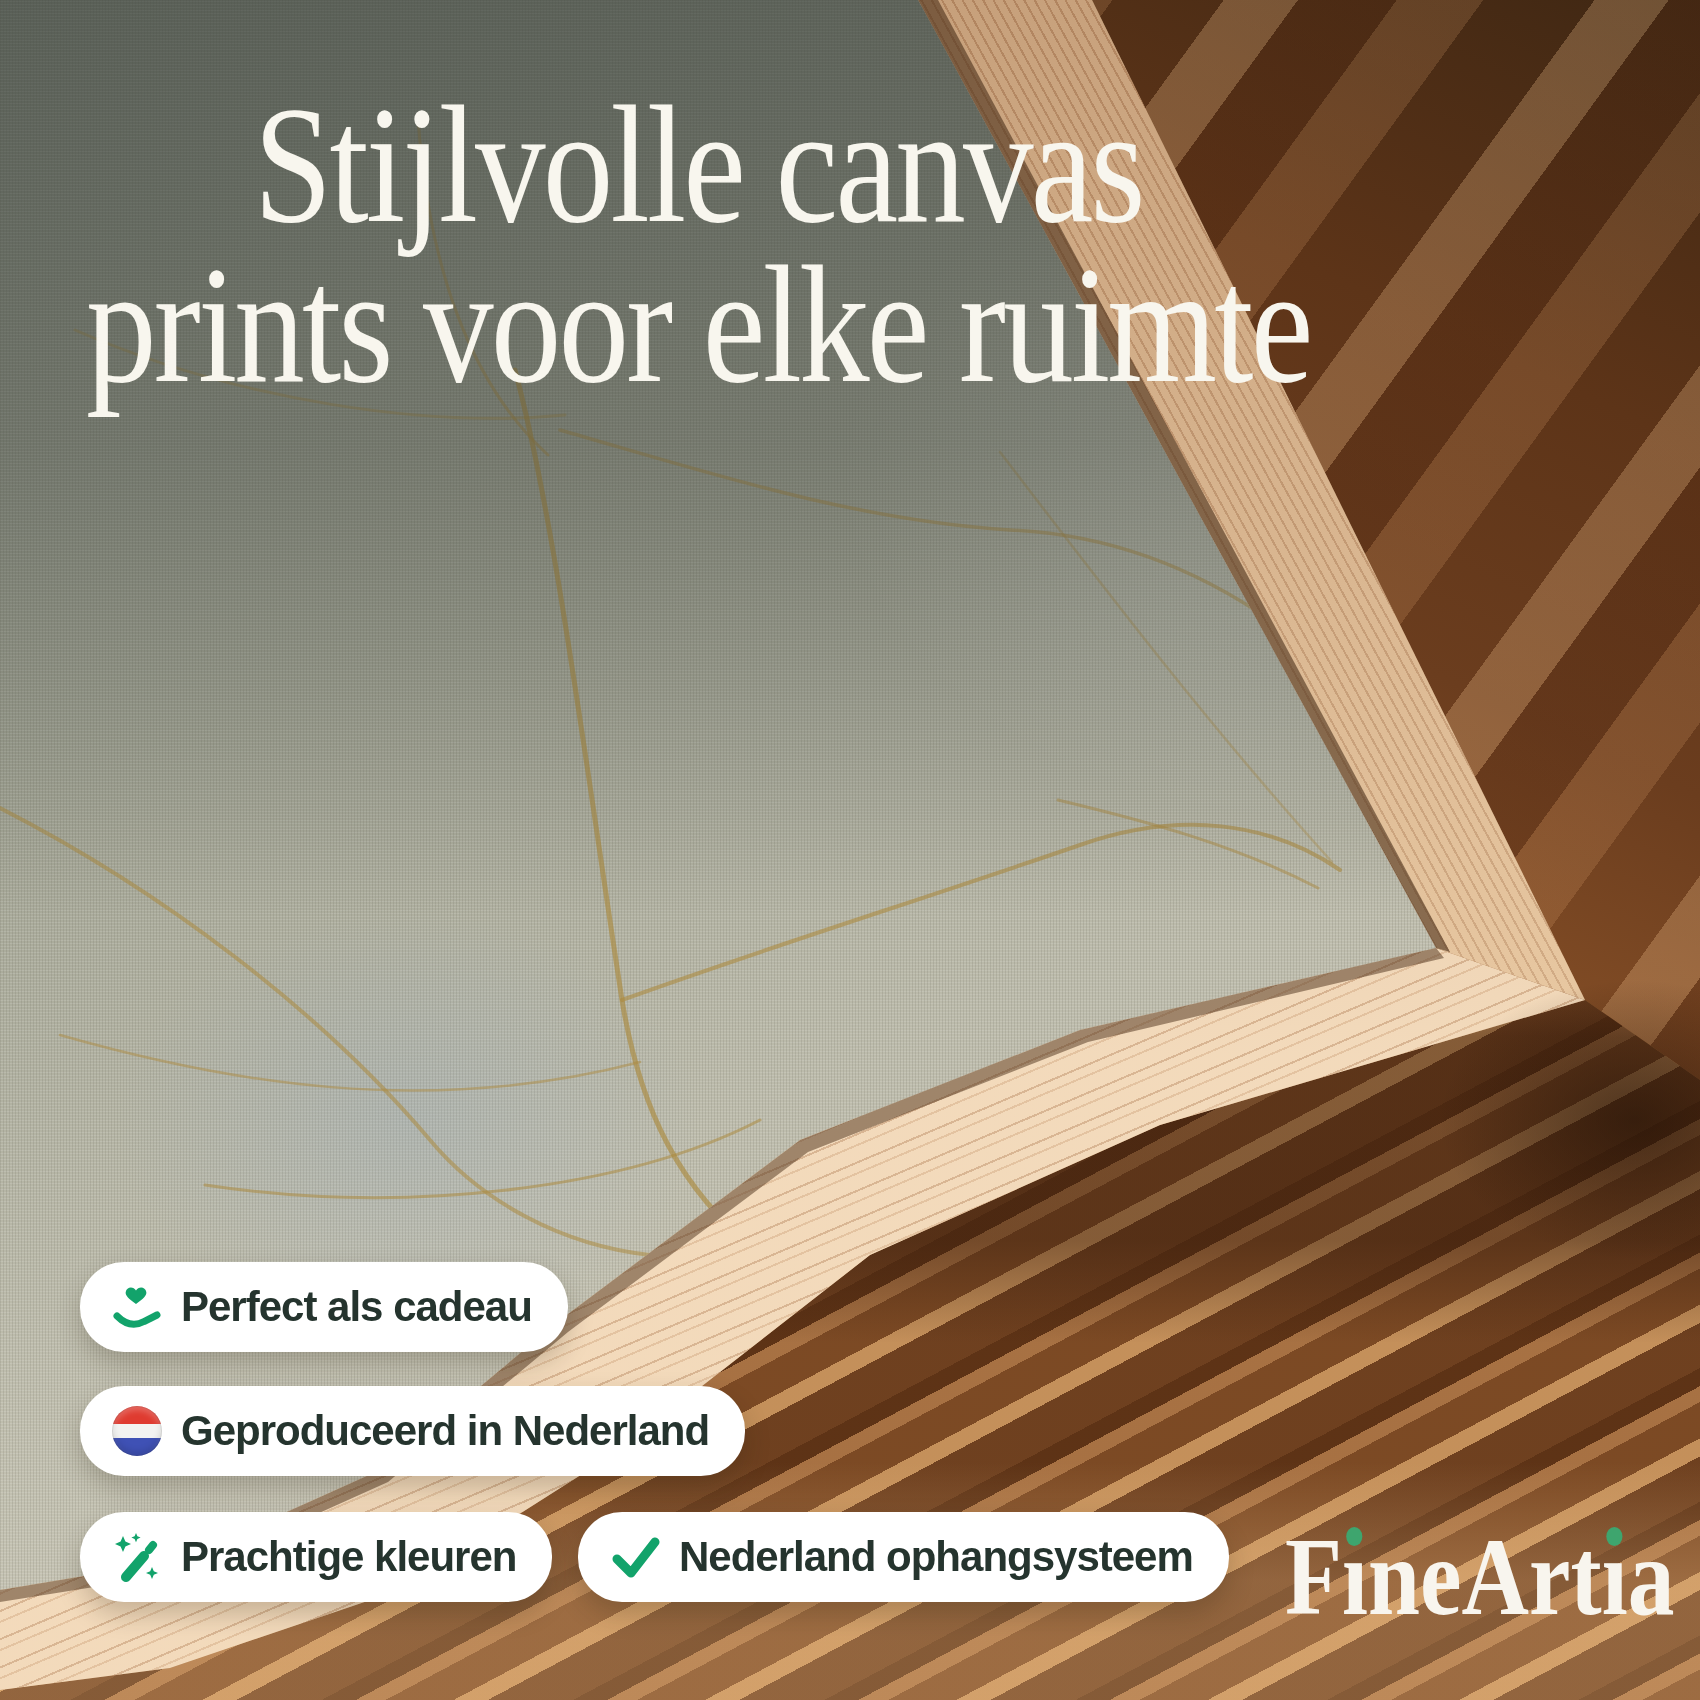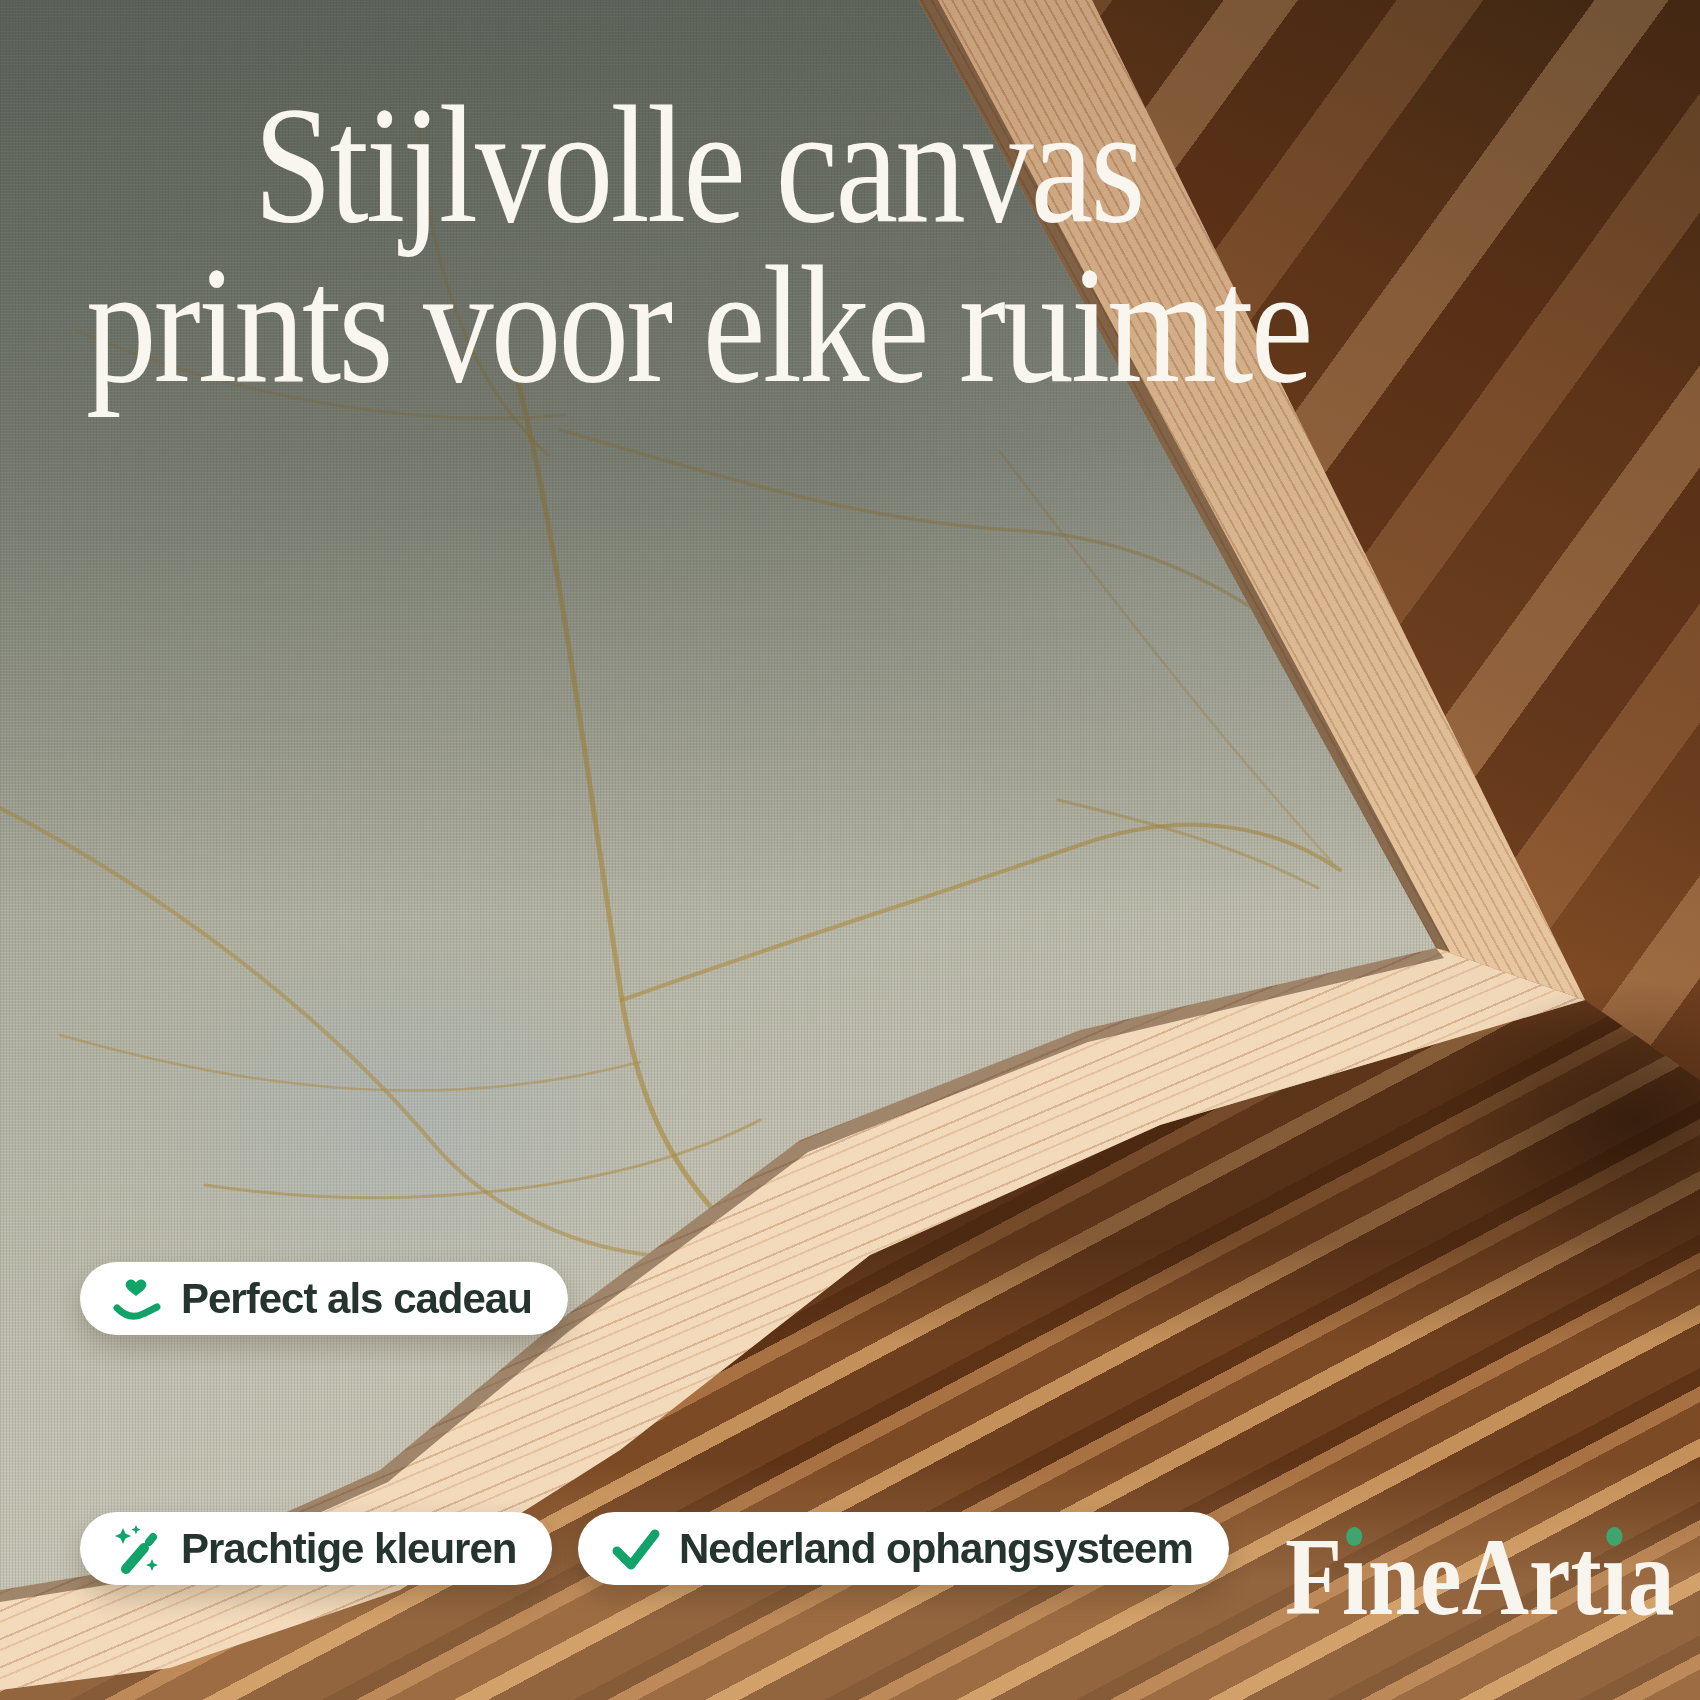--- a/index.html
+++ b/index.html
@@ -69,21 +69,21 @@
 
   
   .headline{position:absolute;left:86px;top:84px;z-index:20;margin:0;
     font-family:"Liberation Serif",serif;font-weight:400;
     font-size:168px;line-height:160px;letter-spacing:-0.02em;
     color:#f8f6ee;text-align:center;}
   .hl-line{display:block;transform:scaleX(.84);transform-origin:left center;white-space:nowrap;}
 
   
   .badge{position:absolute;z-index:21;display:inline-flex;align-items:center;
-    height:73px;border-radius:44px;background:#ffffff;
+    height:90px;border-radius:44px;background:#ffffff;
     padding:0 36px 0 30px;gap:17px;
     box-shadow:0 12px 26px rgba(40,30,15,.22);}
   .badge-1{left:80px;top:1262px;}
   .badge-2{left:80px;top:1386px;}
   .badge-3{left:80px;top:1512px;}
   .badge-4{left:578px;top:1512px;}
   .bicon{width:54px;height:54px;display:flex;align-items:center;justify-content:center;flex:0 0 auto;}
   .blabel{font-size:42px;font-weight:700;letter-spacing:-1px;color:#25342e;white-space:nowrap;
     font-family:"Liberation Sans",sans-serif;}
   .flag{width:50px;height:50px;border-radius:50%;
@@ -135,20 +135,26 @@
   <div class="badge badge-1">
     <span class="bicon">
       <svg width="52" height="52" viewBox="0 0 52 52">
         <path d="M25 9.5 C22.4 4.9 15.6 5.6 14.7 10.9 C14.1 14.4 17.3 17.3 25 22.9 C32.7 17.3 35.9 14.4 35.3 10.9 C34.4 5.6 27.6 4.9 25 9.5 Z" fill="#12a36b"></path>
         <path d="M6 35 q13 13 27 5.5 l13 -6.5" stroke="#12a36b" stroke-width="7" stroke-linecap="round" fill="none"></path>
       </svg>
     </span>
     <span class="blabel">Perfect als cadeau</span>
   </div>
 
+  <div class="badge badge-2">
+    <span class="bicon">
+      <span class="flag"></span>
+    </span>
+    <span class="blabel">Geproduceerd in Nederland</span>
+  </div>
 
   <div class="badge badge-3">
     <span class="bicon">
       <svg width="52" height="52" viewBox="0 0 52 52">
         <line x1="15" y1="46" x2="33" y2="25" stroke="#12a36b" stroke-width="10" stroke-linecap="round"></line>
         <line x1="38" y1="19" x2="42" y2="14" stroke="#12a36b" stroke-width="8" stroke-linecap="round"></line>
         <path d="M12 5 l2.4 5.6 5.6 2.4 -5.6 2.4 -2.4 5.6 -2.4 -5.6 -5.6 -2.4 5.6 -2.4 Z" fill="#12a36b"></path>
         <path d="M25 2 l1.4 3.2 3.2 1.4 -3.2 1.4 -1.4 3.2 -1.4 -3.2 -3.2 -1.4 3.2 -1.4 Z" fill="#12a36b"></path>
         <path d="M41 36 l1.8 4.2 4.2 1.8 -4.2 1.8 -1.8 4.2 -1.8 -4.2 -4.2 -1.8 4.2 -1.8 Z" fill="#12a36b"></path>
       </svg>

